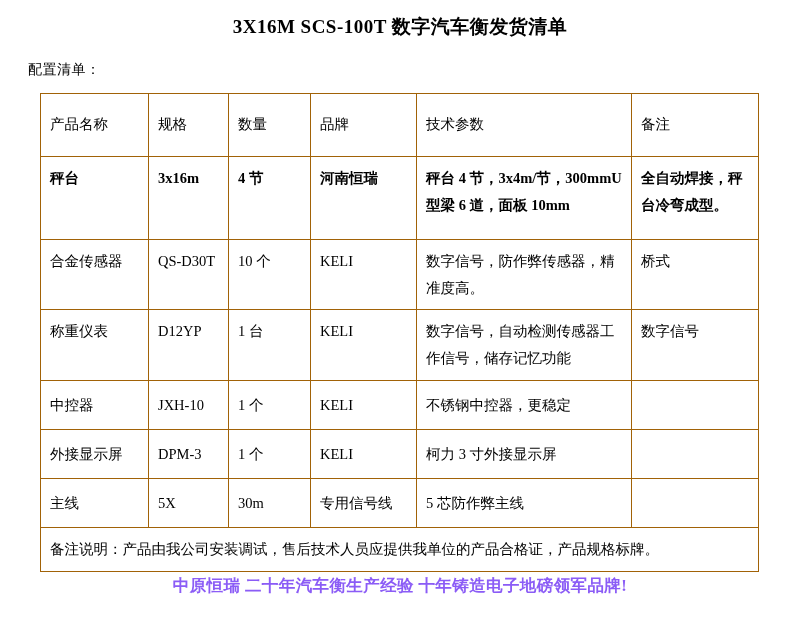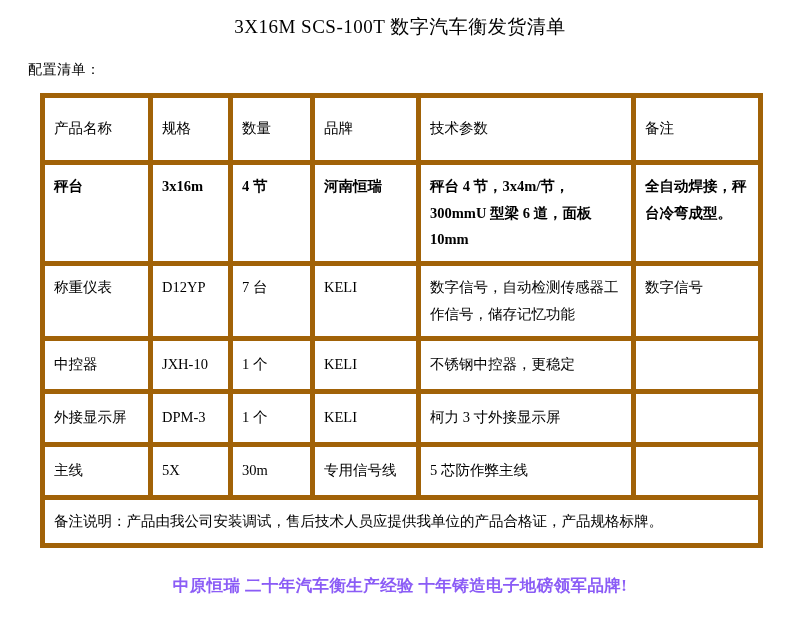--- a/index.html
+++ b/index.html
@@ -16,38 +16,38 @@
   }
   .page {
     position: relative;
     width: 800px;
     height: 618px;
     box-sizing: border-box;
   }
   .doc-title {
     text-align: center;
     font-size: 19px;
-    font-weight: normal;
+    font-weight: bold;
     letter-spacing: 0.5px;
     padding-top: 16px;
     line-height: 1.2;
   }
   .subtitle {
     margin: 22px 0 0 28px;
     font-size: 14px;
     letter-spacing: 0.5px;
   }
   table.spec {
     border-collapse: collapse;
     margin: 14px 0 0 40px;
     width: 718px;
     table-layout: fixed;
   }
   table.spec td {
-    border: 5px solid #a16207;
+    border: 1px solid #a16207;
     padding: 8px 8px 8px 9px;
     font-size: 14.5px;
     line-height: 1.85;
     vertical-align: top;
     word-break: break-word;
   }
   .col-name   { width: 108px; }
   .col-spec   { width: 80px; }
   .col-qty    { width: 82px; }
   .col-brand  { width: 106px; }
@@ -117,25 +117,33 @@
 
       <tr class="row tall">
         <td>秤台</td>
         <td>3x16m</td>
         <td>4 节</td>
         <td>河南恒瑞</td>
         <td>秤台 4 节，3x4m/节，300mmU 型梁 6 道，面板 10mm</td>
         <td>全自动焊接，秤台冷弯成型。</td>
       </tr>
 
+      <tr class="row">
+        <td>合金传感器</td>
+        <td>QS-D30T</td>
+        <td>10 个</td>
+        <td>KELI</td>
+        <td>数字信号，防作弊传感器，精准度高。</td>
+        <td>桥式</td>
+      </tr>
 
       <tr class="row">
         <td>称重仪表</td>
         <td>D12YP</td>
-        <td>7 台</td>
+        <td>1 台</td>
         <td>KELI</td>
         <td>数字信号，自动检测传感器工作信号，储存记忆功能</td>
         <td>数字信号</td>
       </tr>
 
       <tr class="row short">
         <td>中控器</td>
         <td>JXH-10</td>
         <td>1 个</td>
         <td>KELI</td>

